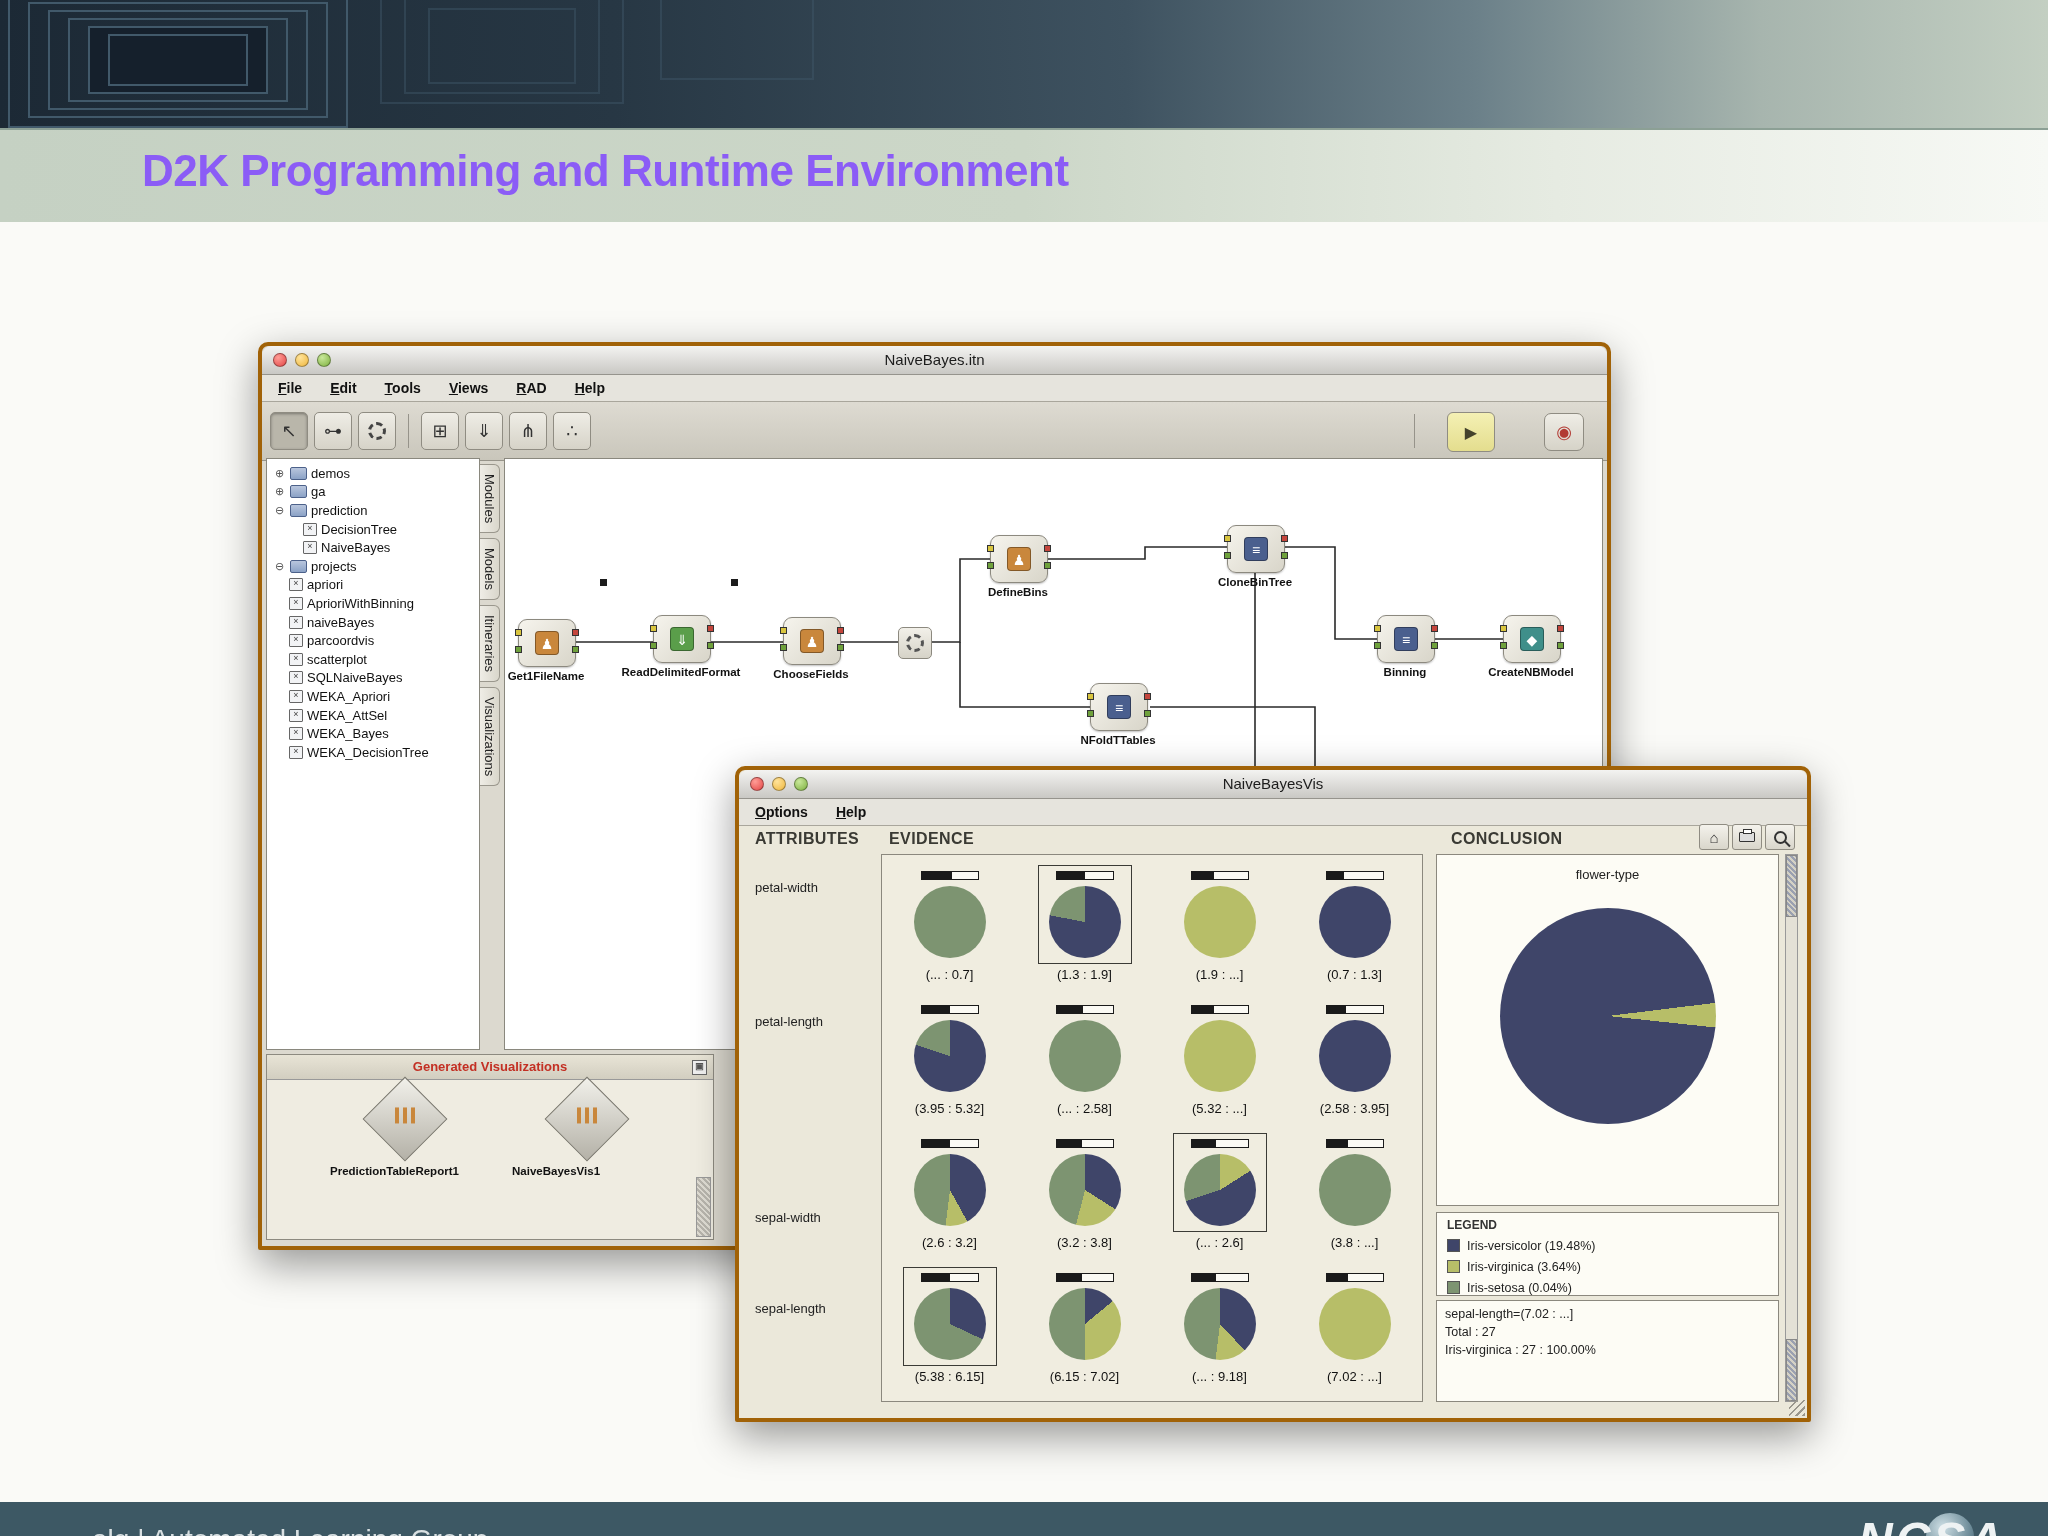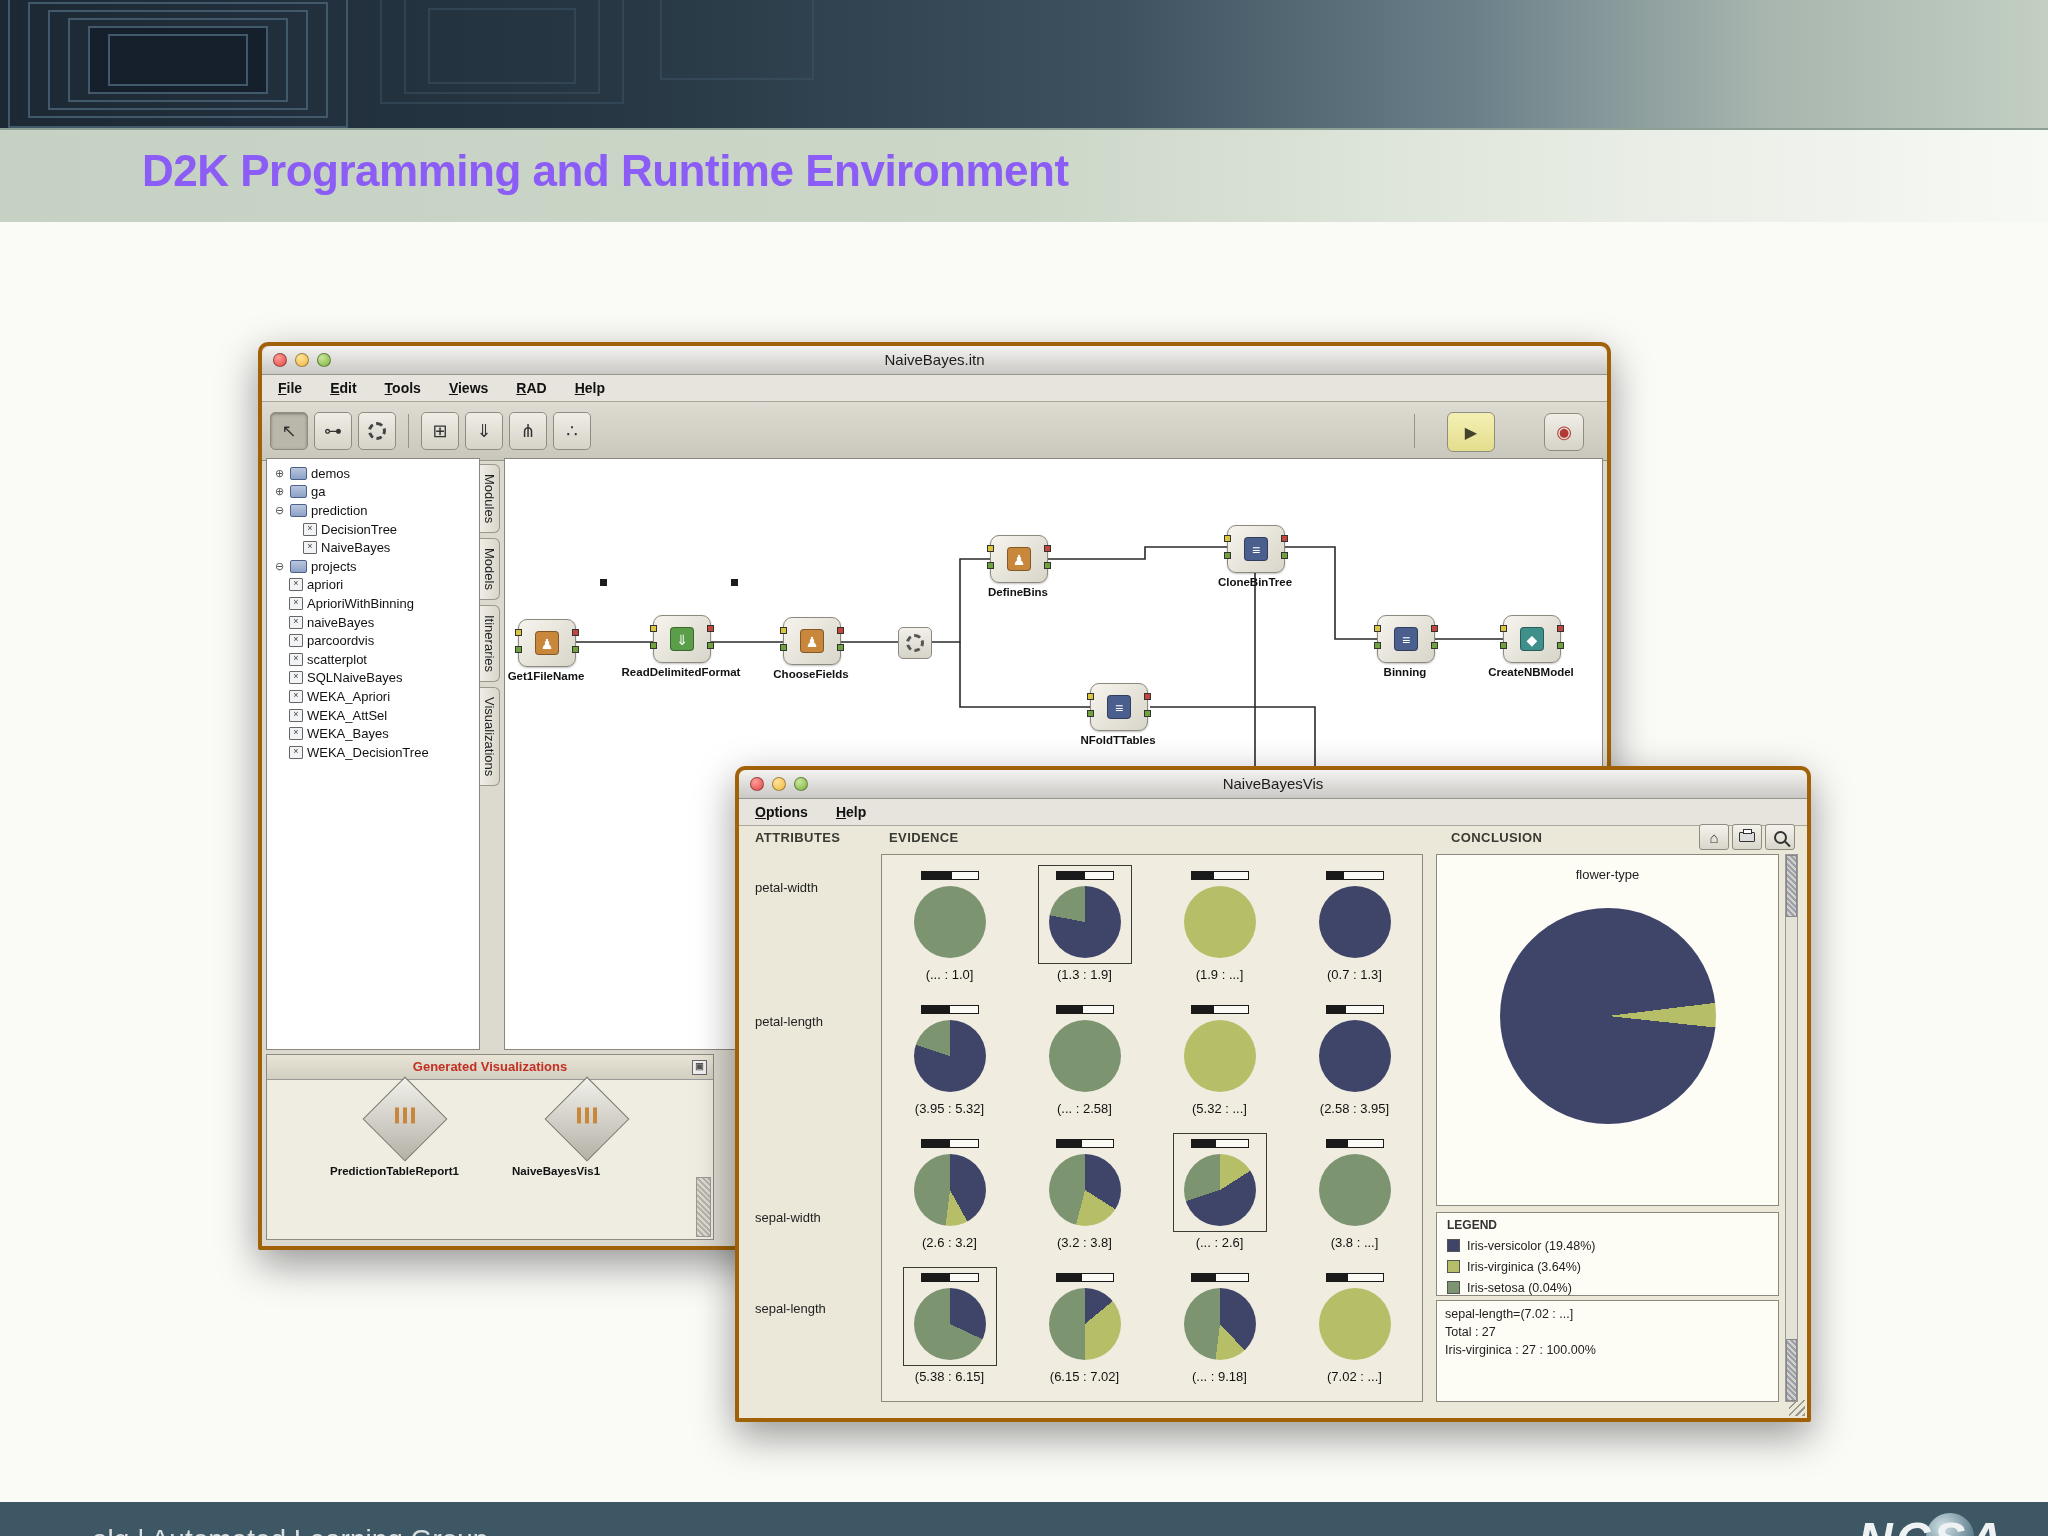--- a/index.html
+++ b/index.html
@@ -106,21 +106,21 @@
   .diamond{position:relative;width:58px;height:58px;margin:6px auto 0;transform:rotate(45deg);
            background:linear-gradient(135deg,#f1f0ea,#b4b1a7);border:1px solid #77756c;}
   .diamond::after{content:"";position:absolute;left:16px;top:18px;width:22px;height:16px;transform:rotate(-45deg);
            background:repeating-linear-gradient(90deg,#c9873c 0 4px,transparent 4px 8px);}
   .gen-label{margin-top:16px;font-size:11.5px;font-weight:bold;color:#111;}
   #gen-scroll{position:absolute;right:2px;bottom:2px;width:13px;height:58px;border:1px solid #999;
            background:repeating-linear-gradient(45deg,#b7b4ac 0 2px,#dedbd2 2px 4px);}
 
   
   #vis-window{left:735px;top:766px;width:1068px;height:648px;z-index:20;background:#ebe8da;}
-  .vis-hdr{position:absolute;font-size:13px;font-weight:bold;color:#3a3a34;letter-spacing:.4px;}
+  .vis-hdr{position:absolute;font-size:16px;font-weight:bold;color:#3a3a34;letter-spacing:.4px;}
   #vis-toolbar{position:absolute;right:12px;top:54px;display:flex;gap:3px;}
   .vtool-btn{width:28px;height:24px;border:1px solid #8f8c82;border-radius:3px;
              background:linear-gradient(#f4f2ec,#d9d6cb);display:flex;align-items:center;justify-content:center;}
   .home-ch{font-size:15px;color:#333;line-height:1;}
   .pr{width:14px;height:8px;border:1px solid #333;border-radius:1px;position:relative;background:#ddd;}
   .pr::before{content:"";position:absolute;left:3px;top:-4px;width:7px;height:3px;border:1px solid #333;background:#fff;}
   .zm{width:9px;height:9px;border:2px solid #333;border-radius:50%;position:relative;box-sizing:content-box;}
   .zm::after{content:"";position:absolute;width:7px;height:2px;background:#333;transform:rotate(45deg);right:-6px;bottom:-3px;}
 
   #attributes-col{position:absolute;left:12px;top:84px;width:128px;height:548px;}
@@ -444,21 +444,21 @@
       </div>
     <div id="evidence-box">
       <div id="evidence-grid">
           <div class="ev-cell">
             <div class="viz">
               <div class="ev-bar">
                 <div class="ev-bar-fill" style="width: 55%;"></div>
               </div>
               <div class="ev-pie" style="background: conic-gradient(rgb(125, 148, 113) 0%, rgb(125, 148, 113) 100%);"></div>
             </div>
-            <div class="ev-label">(... : 1.0]</div>
+            <div class="ev-label">(... : 0.7]</div>
           </div>
           <div class="ev-cell">
             <div class="viz sel">
               <div class="ev-bar">
                 <div class="ev-bar-fill" style="width: 50%;"></div>
               </div>
               <div class="ev-pie" style="background: conic-gradient(rgb(63, 69, 105) 0%, rgb(63, 69, 105) 78%, rgb(125, 148, 113) 78%, rgb(125, 148, 113) 100%);"></div>
             </div>
             <div class="ev-label">(1.3 : 1.9]</div>
           </div>

